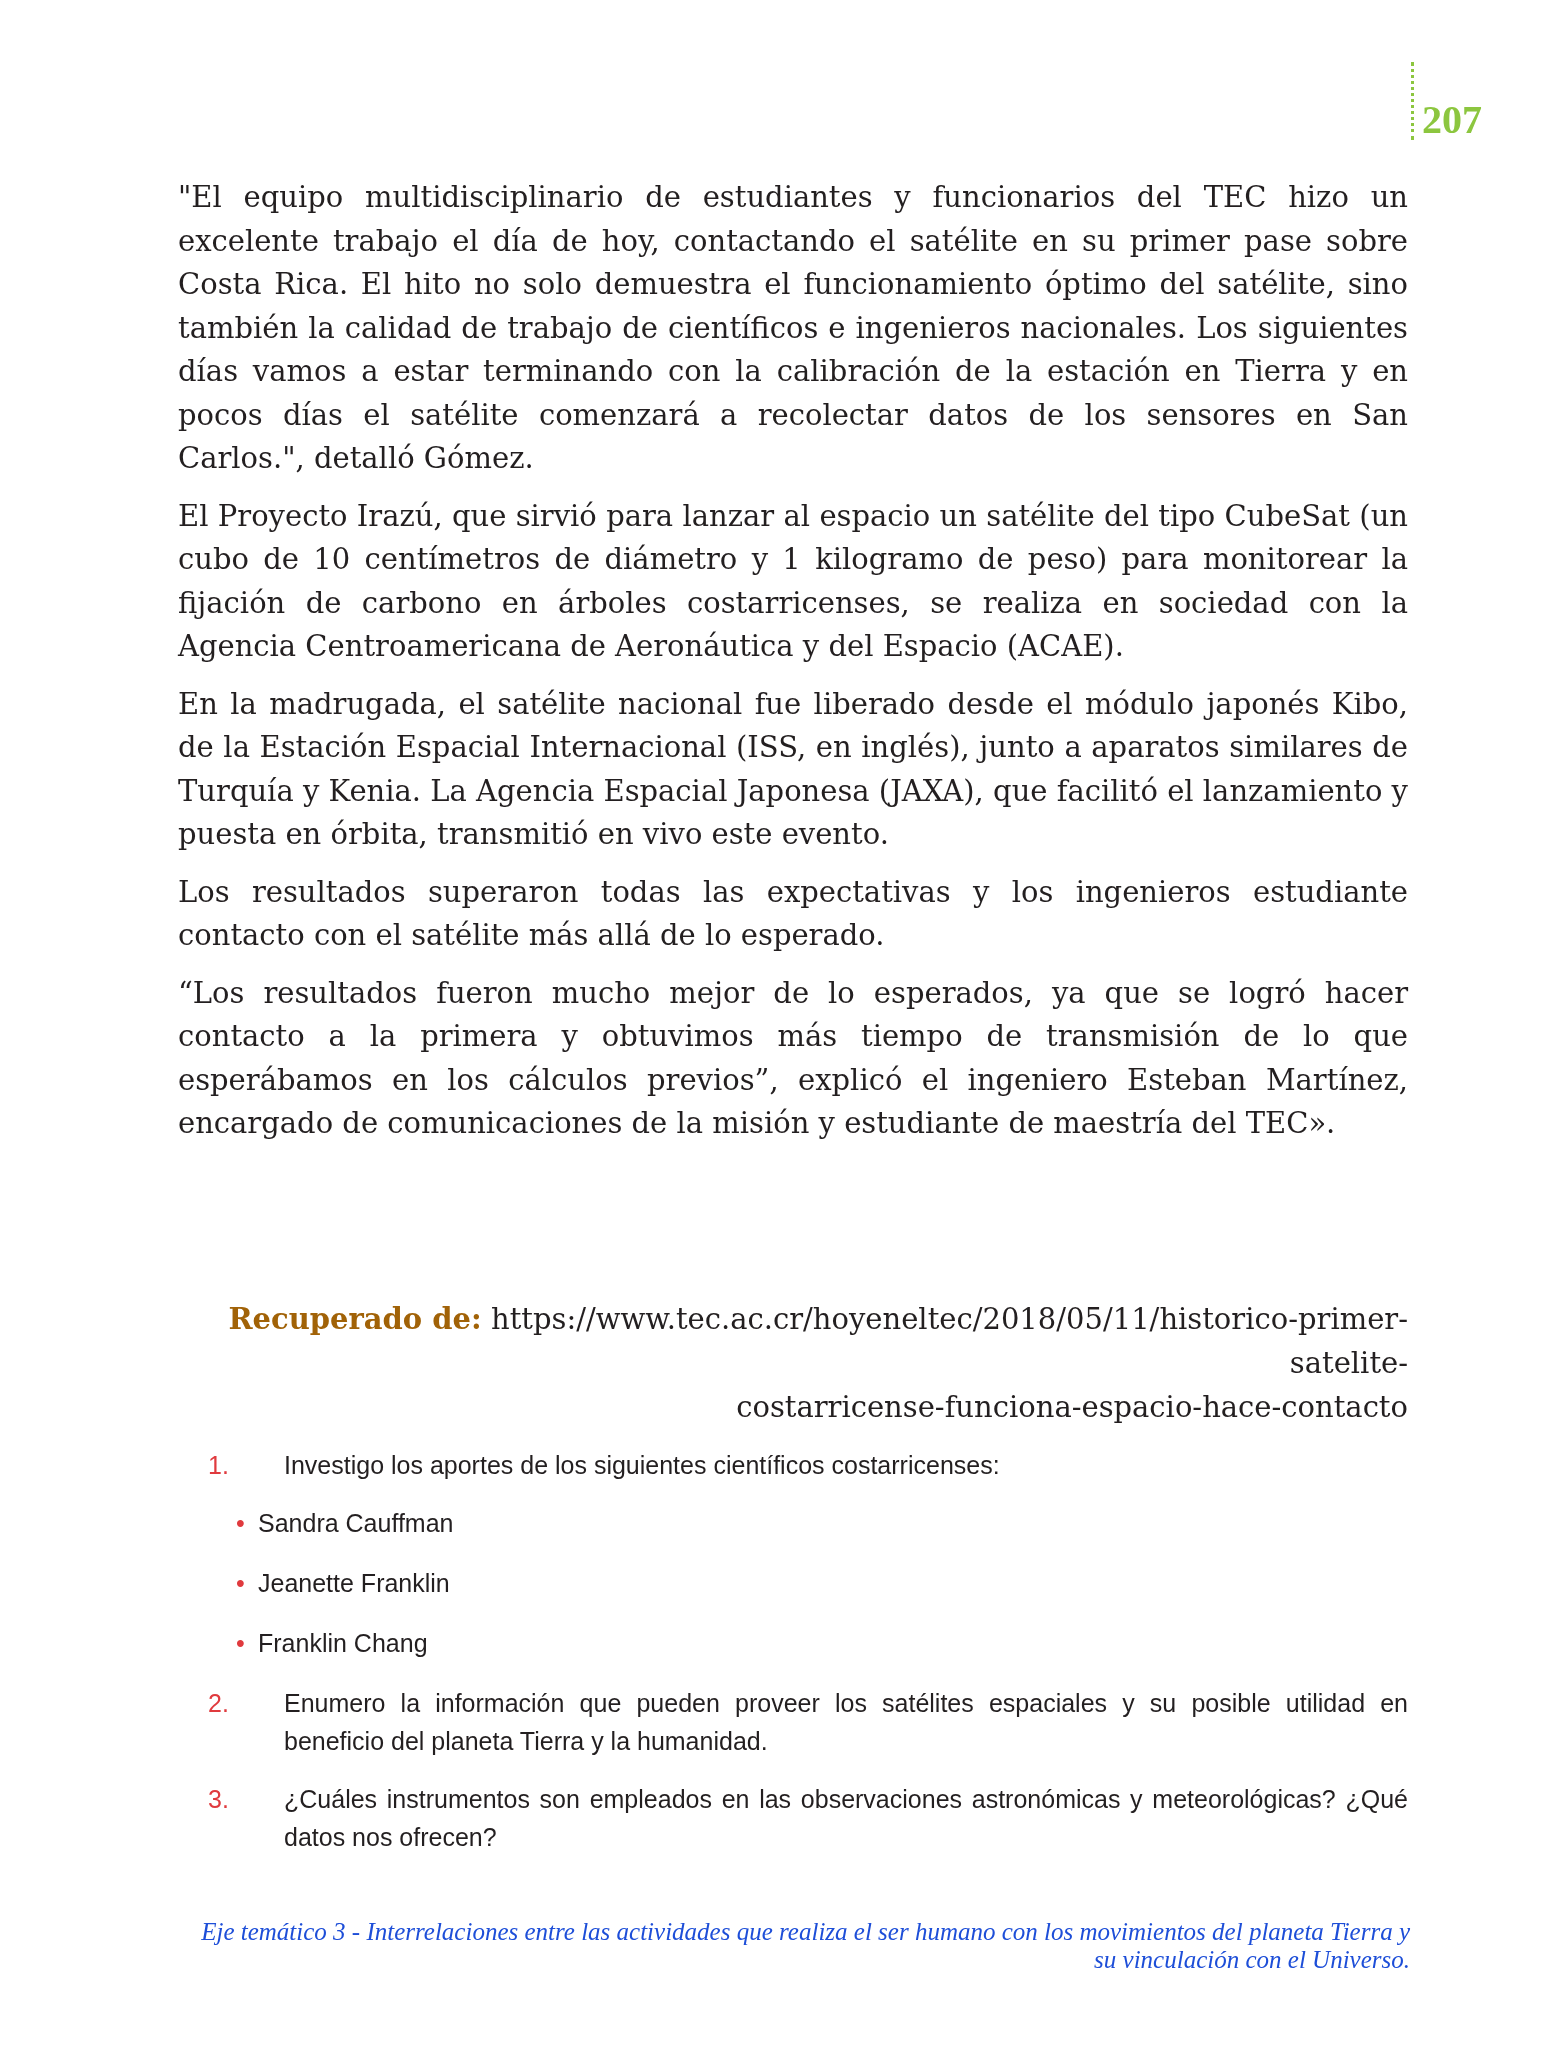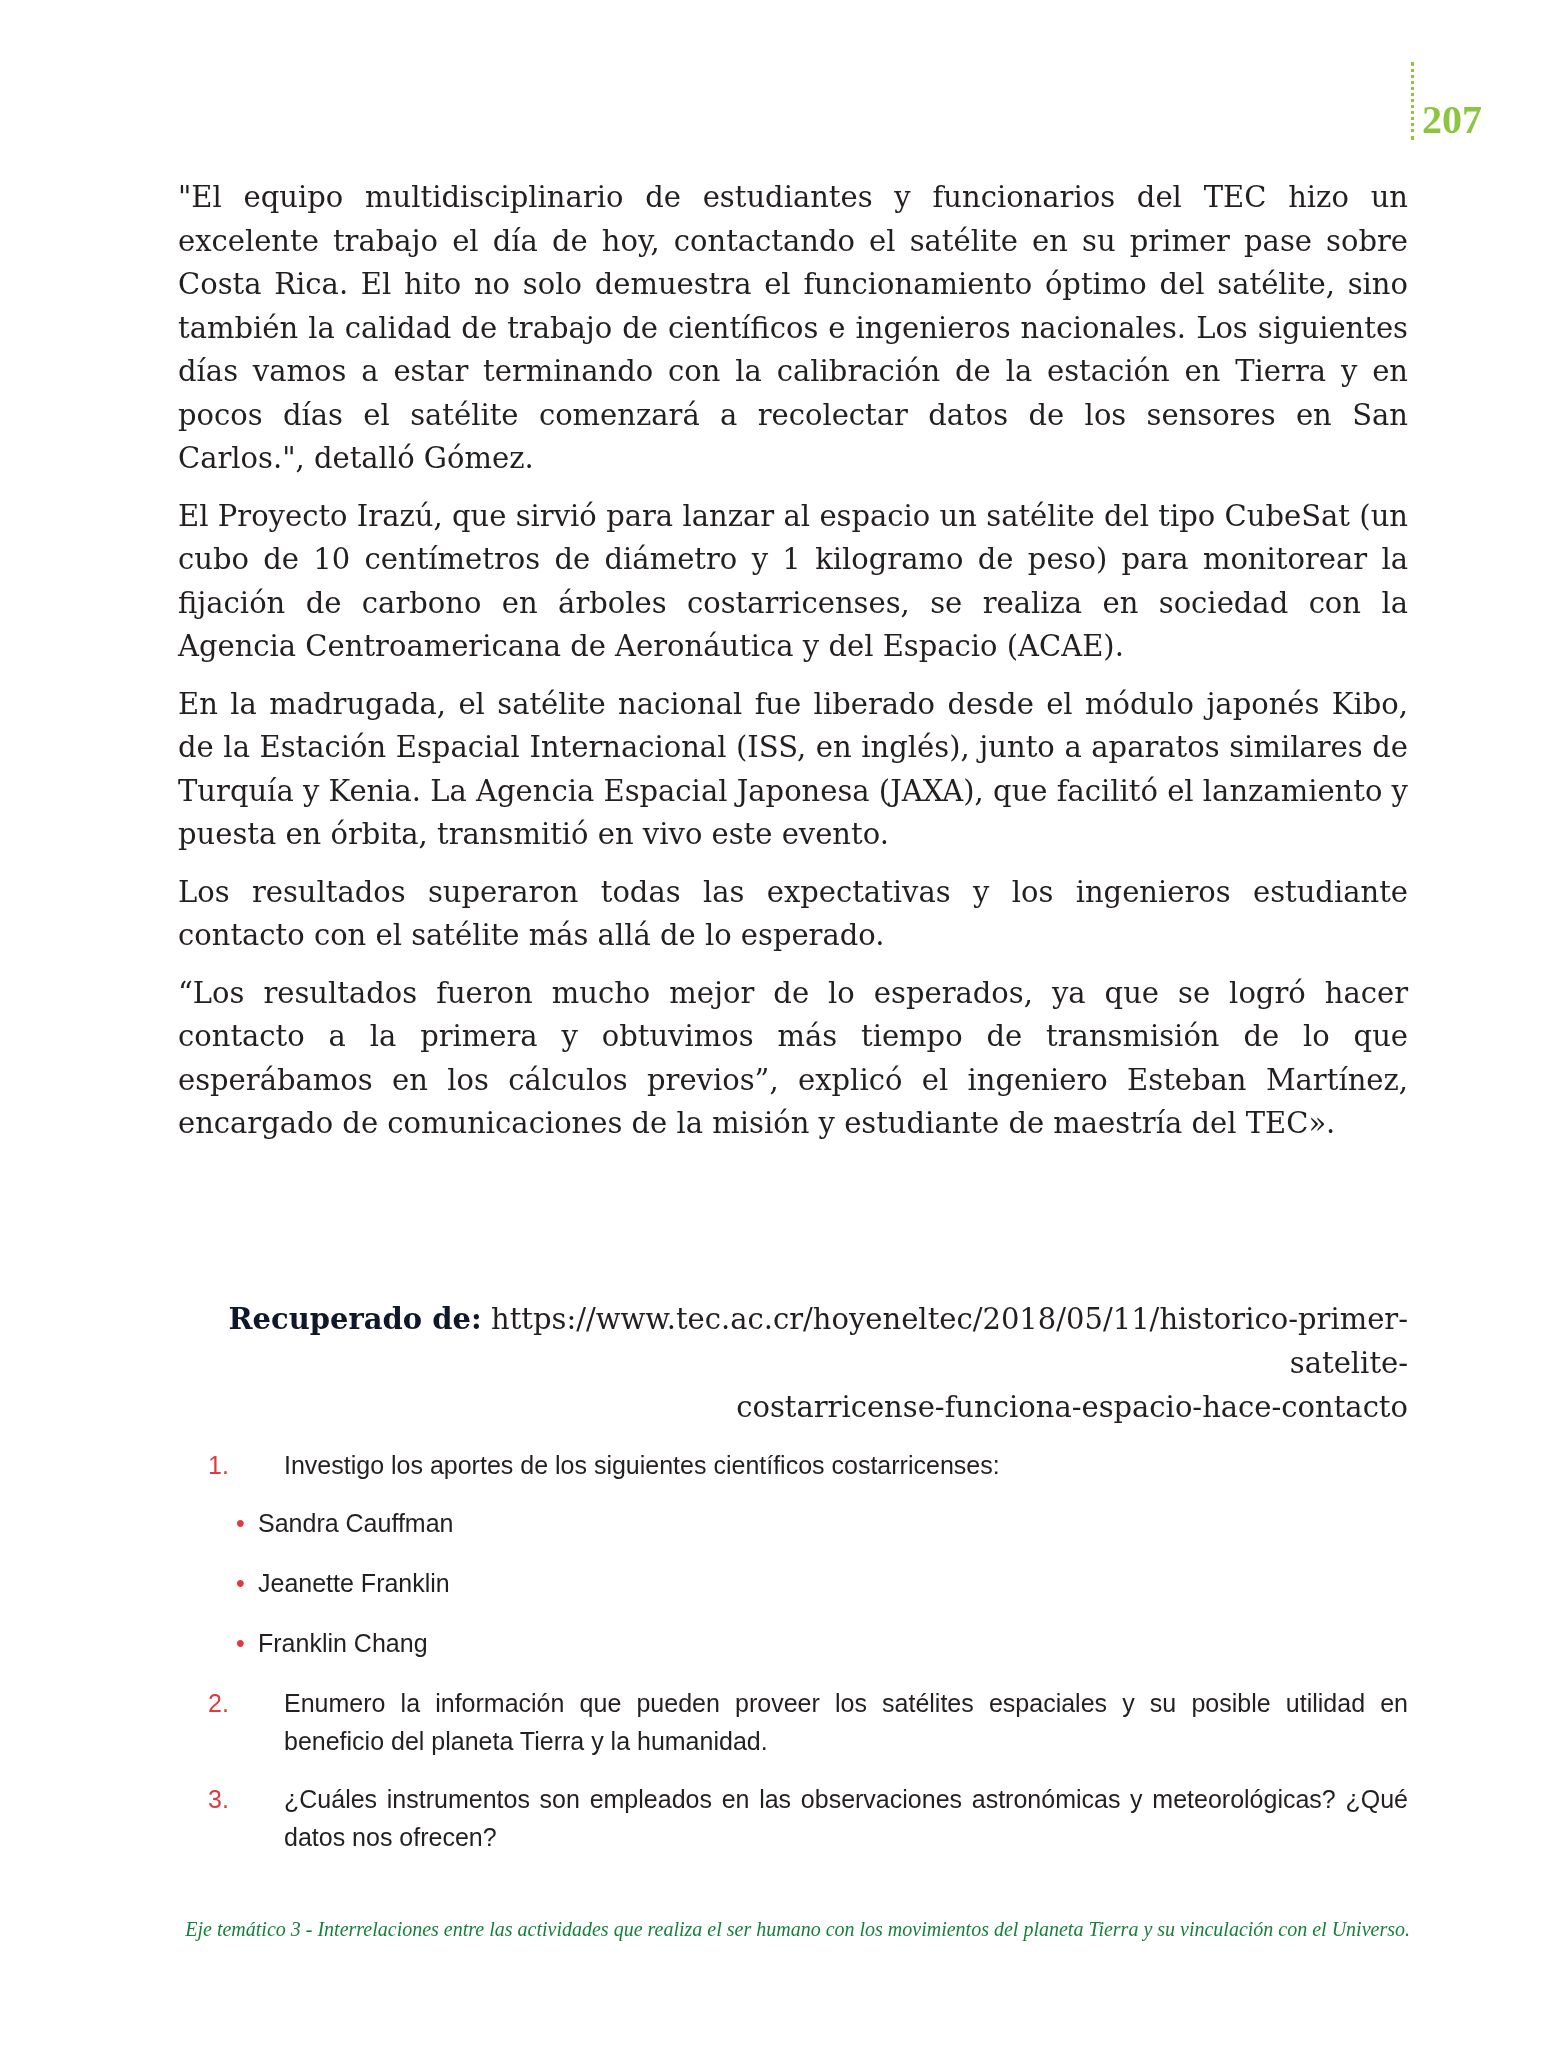--- a/index.html
+++ b/index.html
@@ -17,36 +17,36 @@
     position: absolute; left: 178px; width: 1230px; top: 176px;
     font-family: "DejaVu Serif", serif; font-size: 29px; line-height: 43.5px;
     color: #231f20; text-align: justify;
   }
   .body-text p { margin: 0 0 14px 0; }
   .source {
     position: absolute; left: 178px; width: 1230px; top: 1297px;
     font-family: "DejaVu Serif", serif; font-size: 29px; line-height: 44px;
     color: #231f20; text-align: right;
   }
-  .source .lbl { color: #0f172a; font-weight: bold; }
+  .source .lbl { color: #a16207; font-weight: bold; }
   .questions {
     position: absolute; left: 208px; width: 1200px; top: 1446px;
     font-family: "Liberation Sans", sans-serif; font-size: 25px; line-height: 38px;
     color: #231f20;
   }
   .q { display: flex; margin-bottom: 20px; }
   .q .num { color: #e03a3e; width: 28px; flex: 0 0 auto; }
   .q .txt { flex: 1; text-align: justify; margin-left: 48px; }
   .bullets { margin: 18px 0 8px 28px; }
   .bullet { display: flex; margin-bottom: 22px; }
   .bullet .dot { color: #e03a3e; width: 22px; }
   .footer {
     position: absolute; left: 180px; width: 1230px; top: 1918px;
-    font-family: "Liberation Serif", serif; font-style: italic; font-size: 20px;
-    color: #15803d; text-align: right;
+    font-family: "Liberation Serif", serif; font-style: italic; font-size: 25px;
+    color: #1d4ed8; text-align: right;
   }
 </style>
 </head>
 <body>
 
 <div class="page-num-rule"></div>
 <div class="page-num">207</div>
 
 <div class="body-text">
   <p>"El equipo multidisciplinario de estudiantes y funcionarios del TEC hizo un excelente trabajo el día de hoy, contactando el satélite en su primer pase sobre Costa Rica. El hito no solo demuestra el funcionamiento óptimo del satélite, sino también la calidad de trabajo de científicos e ingenieros nacionales. Los siguientes días vamos a estar terminando con la calibración de la estación en Tierra y en pocos días el satélite comenzará a recolectar datos de los sensores en San Carlos.", detalló Gómez.</p>

